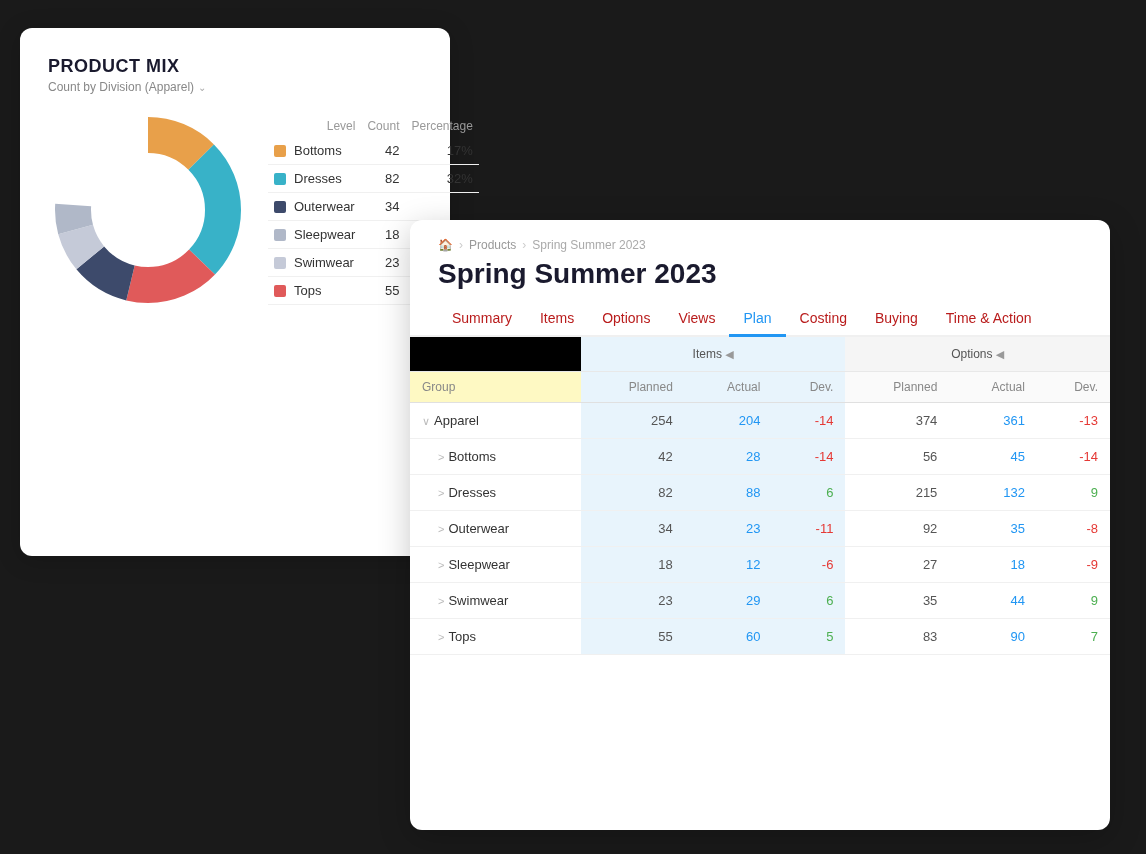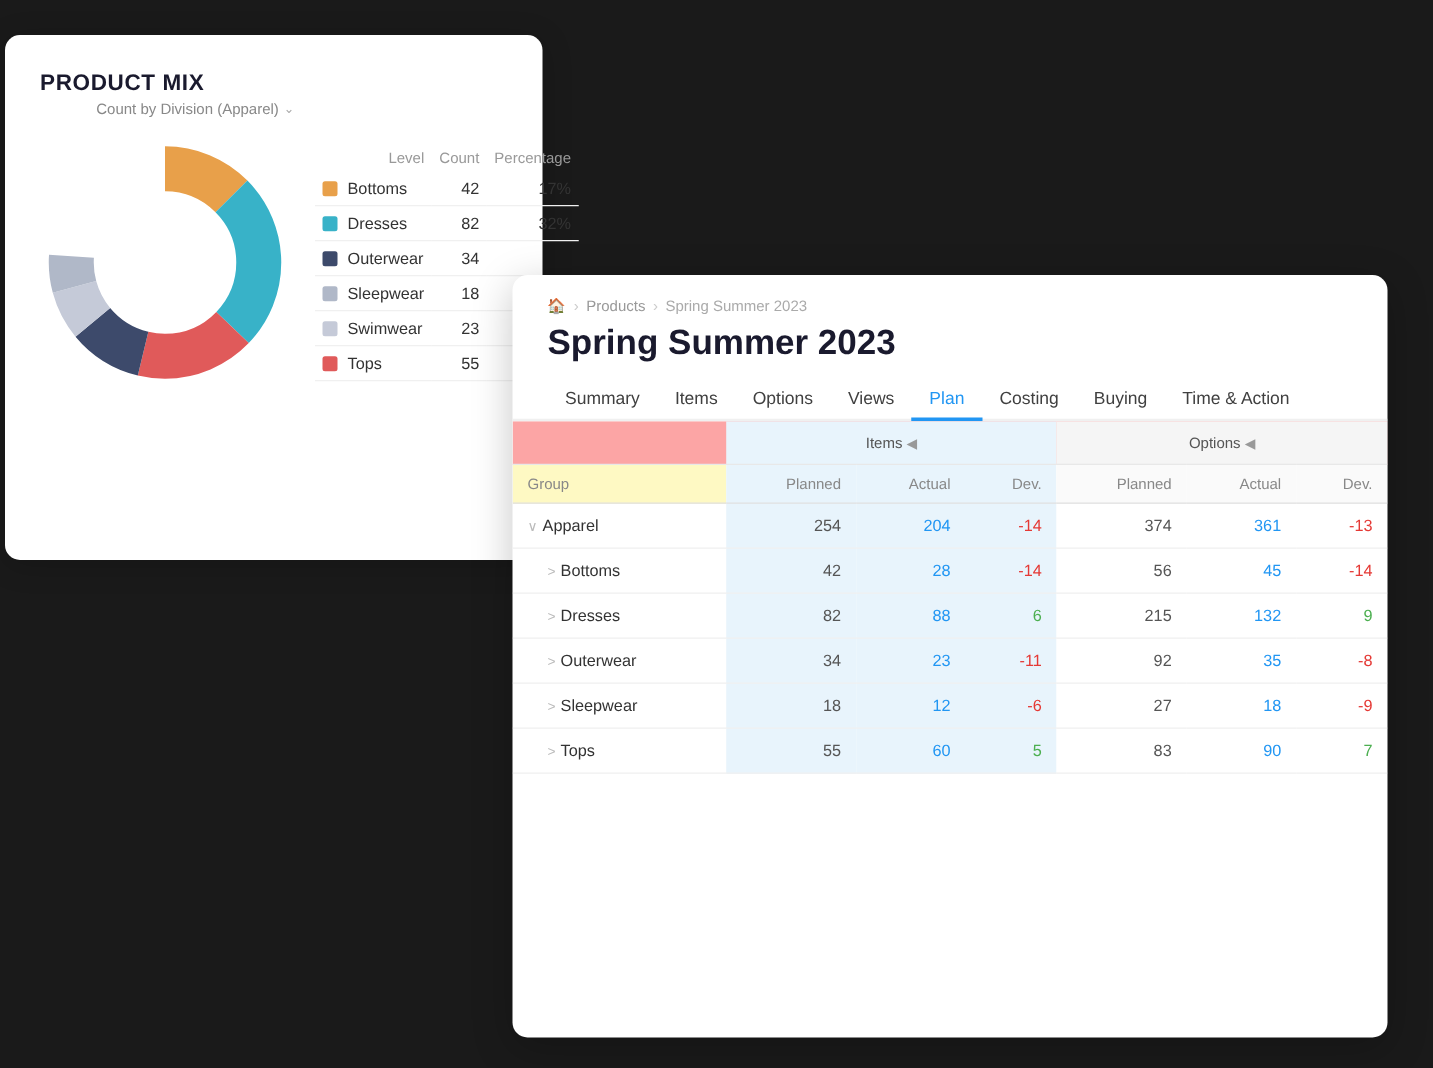--- a/index.html
+++ b/index.html
@@ -9,43 +9,42 @@
       width: 1146px;
       height: 854px;
       overflow: hidden;
       position: relative;
     }
 
     
     .product-mix-card {
       position: absolute;
       top: 28px;
-      left: 4px;
+      left: 20px;
       width: 430px;
-      height: 420px;
+      height: 528px;
       background: #fff;
       border-radius: 12px;
       box-shadow: 0 4px 24px rgba(0,0,0,0.18);
       padding: 28px 28px 20px;
       z-index: 1;
     }
     .card-title {
       font-size: 18px;
       font-weight: 700;
       color: #1a1a2e;
       letter-spacing: 0.5px;
     }
     .card-subtitle {
       font-size: 12px;
       color: #888;
       margin-top: 3px;
       display: flex;
       align-items: center;
       gap: 4px;
-      margin-left: 45px;
     }
     .card-subtitle .chevron-icon {
       font-size: 10px;
       color: #aaa;
     }
     .chart-area {
       display: flex;
       align-items: center;
       margin-top: 16px;
       gap: 20px;
@@ -142,21 +141,21 @@
     
     .tabs {
       display: flex;
       gap: 0;
       padding: 12px 28px 0;
       border-bottom: 2px solid #f0f0f0;
     }
     .tab {
       padding: 8px 14px;
       font-size: 14px;
-      color: #404040;
+      color: #b91c1c;
       cursor: pointer;
       border-bottom: 3px solid transparent;
       margin-bottom: -2px;
       font-weight: 400;
       white-space: nowrap;
     }
     .tab.active {
       color: #2196f3;
       border-bottom: 3px solid #2196f3;
       font-weight: 500;
@@ -169,21 +168,21 @@
       padding: 0;
     }
     table.data-table {
       width: 100%;
       border-collapse: collapse;
       font-size: 13px;
     }
 
     
     .data-table .group-header {
-      background: #fca5a5;
+      background: #000000;
     }
     .data-table .group-header th {
       padding: 10px 12px;
       font-size: 12px;
       color: #555;
       font-weight: 500;
       text-align: center;
       border-bottom: 1px solid #e8e8e8;
     }
     .data-table .group-header th.items-header {
@@ -464,20 +463,31 @@
     </td>
     <td class="items-planned">18</td>
     <td class="items-actual">12</td>
     <td class="items-dev-neg">-6</td>
     <td class="options-planned">27</td>
     <td class="options-actual">18</td>
     <td class="options-dev-neg">-9</td>
   </tr>
           <tr class="row-child">
     <td style="padding-left:28px;">
+      <span class="expand-icon">&gt;</span>Swimwear
+    </td>
+    <td class="items-planned">23</td>
+    <td class="items-actual">29</td>
+    <td class="items-dev-pos">6</td>
+    <td class="options-planned">35</td>
+    <td class="options-actual">44</td>
+    <td class="options-dev-pos">9</td>
+  </tr>
+          <tr class="row-child">
+    <td style="padding-left:28px;">
       <span class="expand-icon">&gt;</span>Tops
     </td>
     <td class="items-planned">55</td>
     <td class="items-actual">60</td>
     <td class="items-dev-pos">5</td>
     <td class="options-planned">83</td>
     <td class="options-actual">90</td>
     <td class="options-dev-pos">7</td>
   </tr>
         </tbody>

